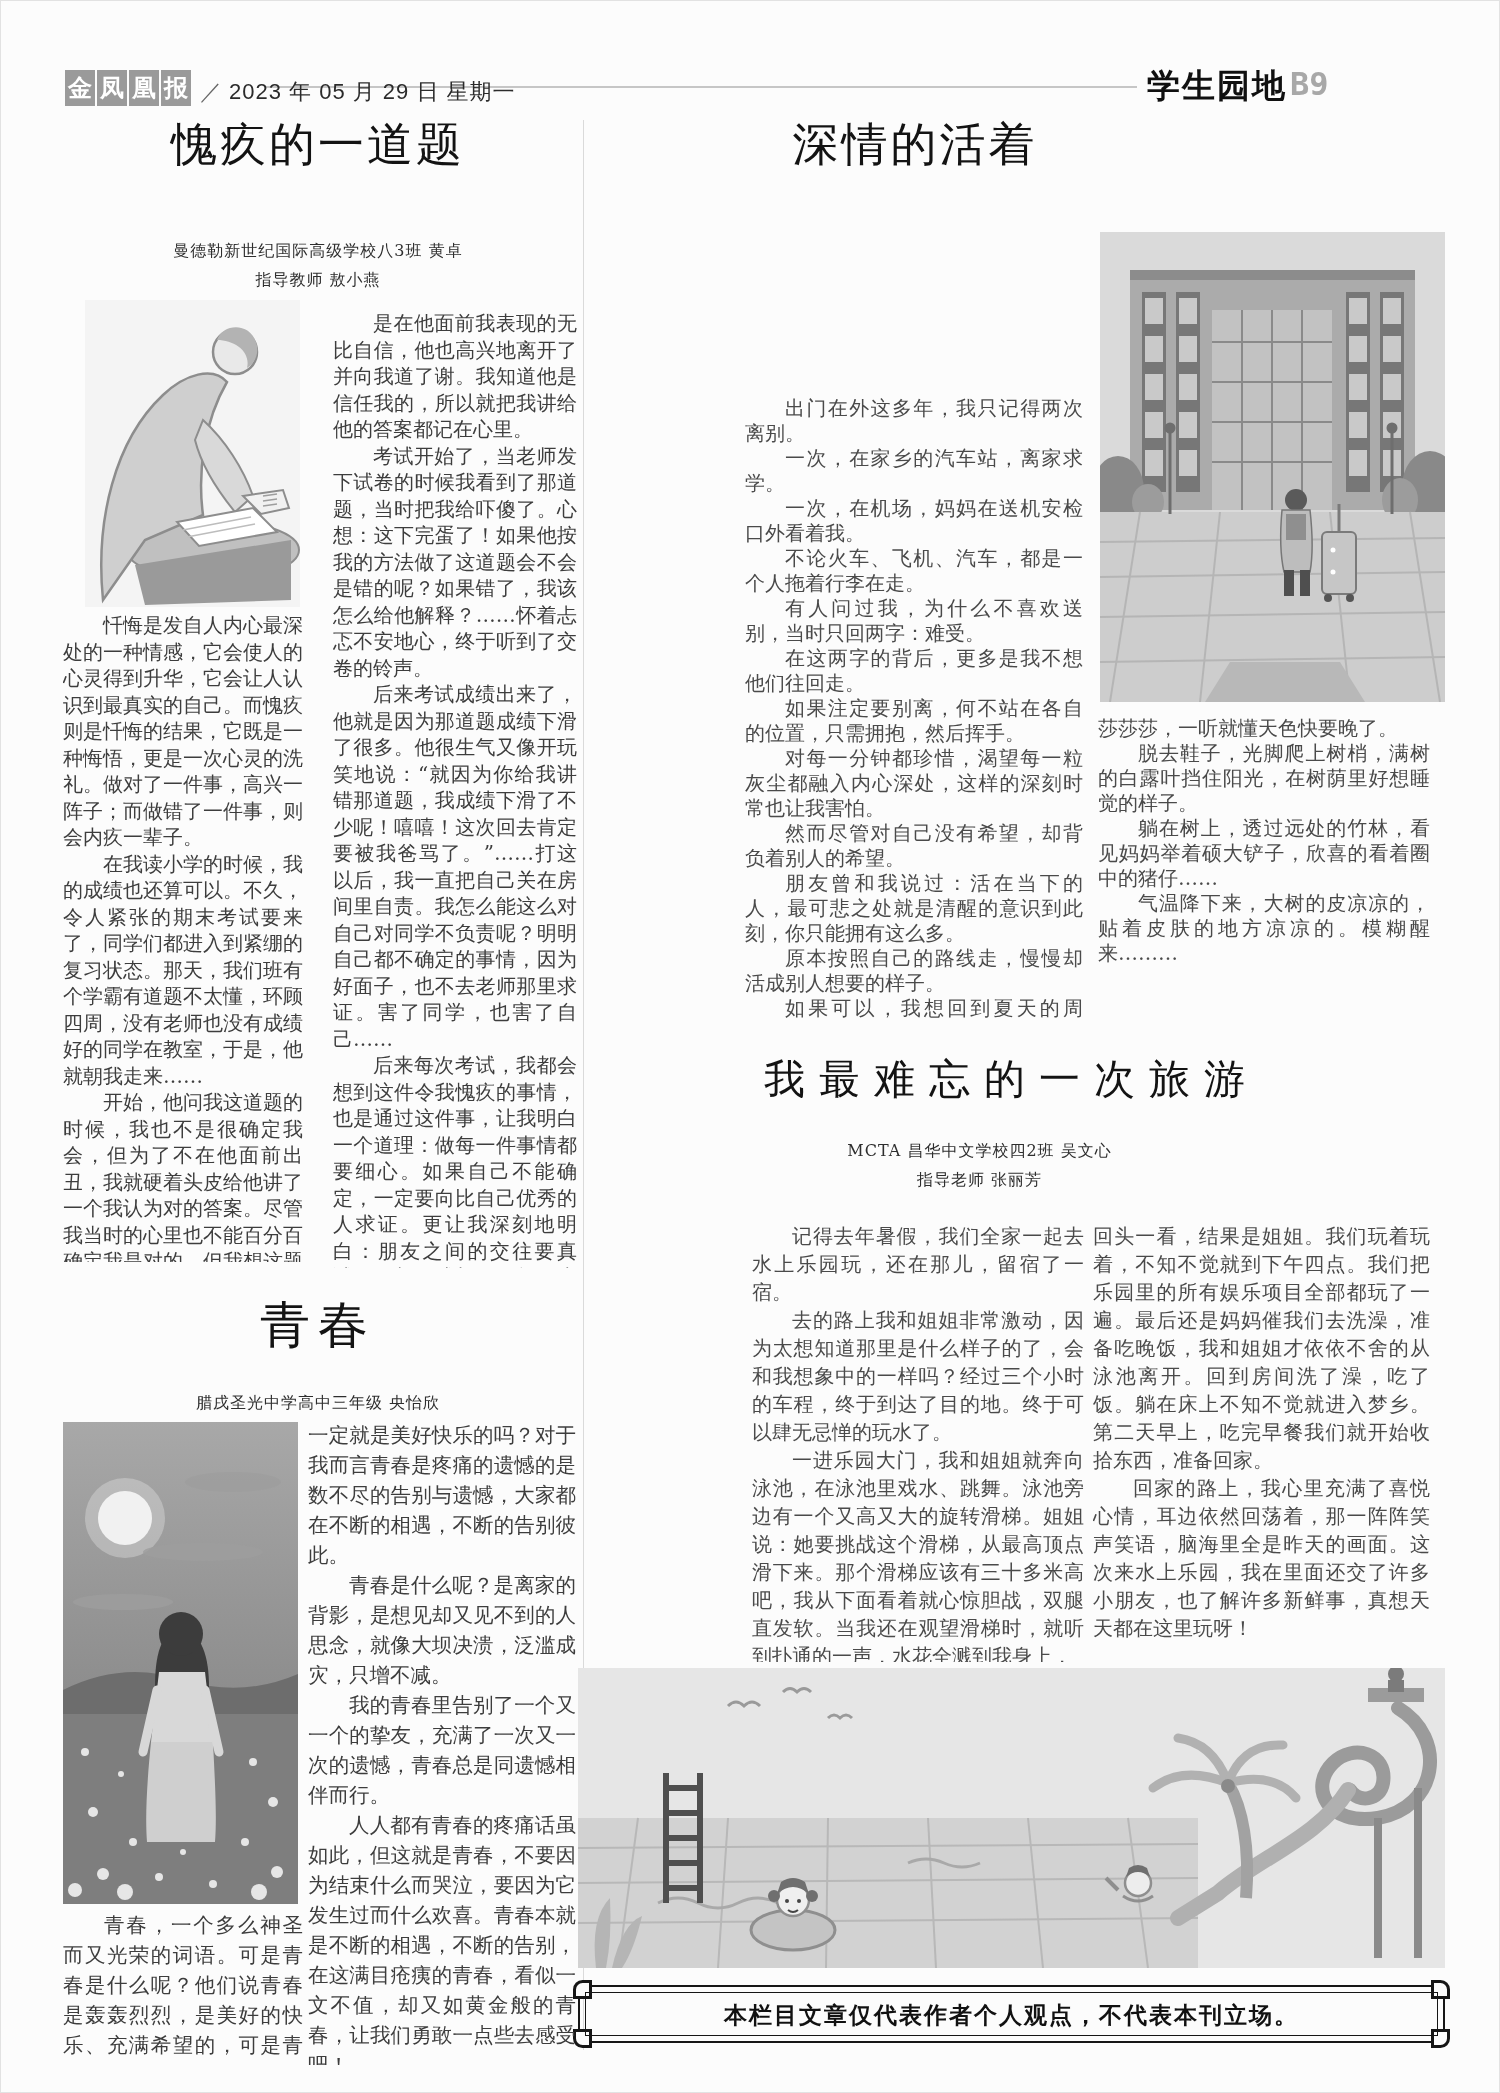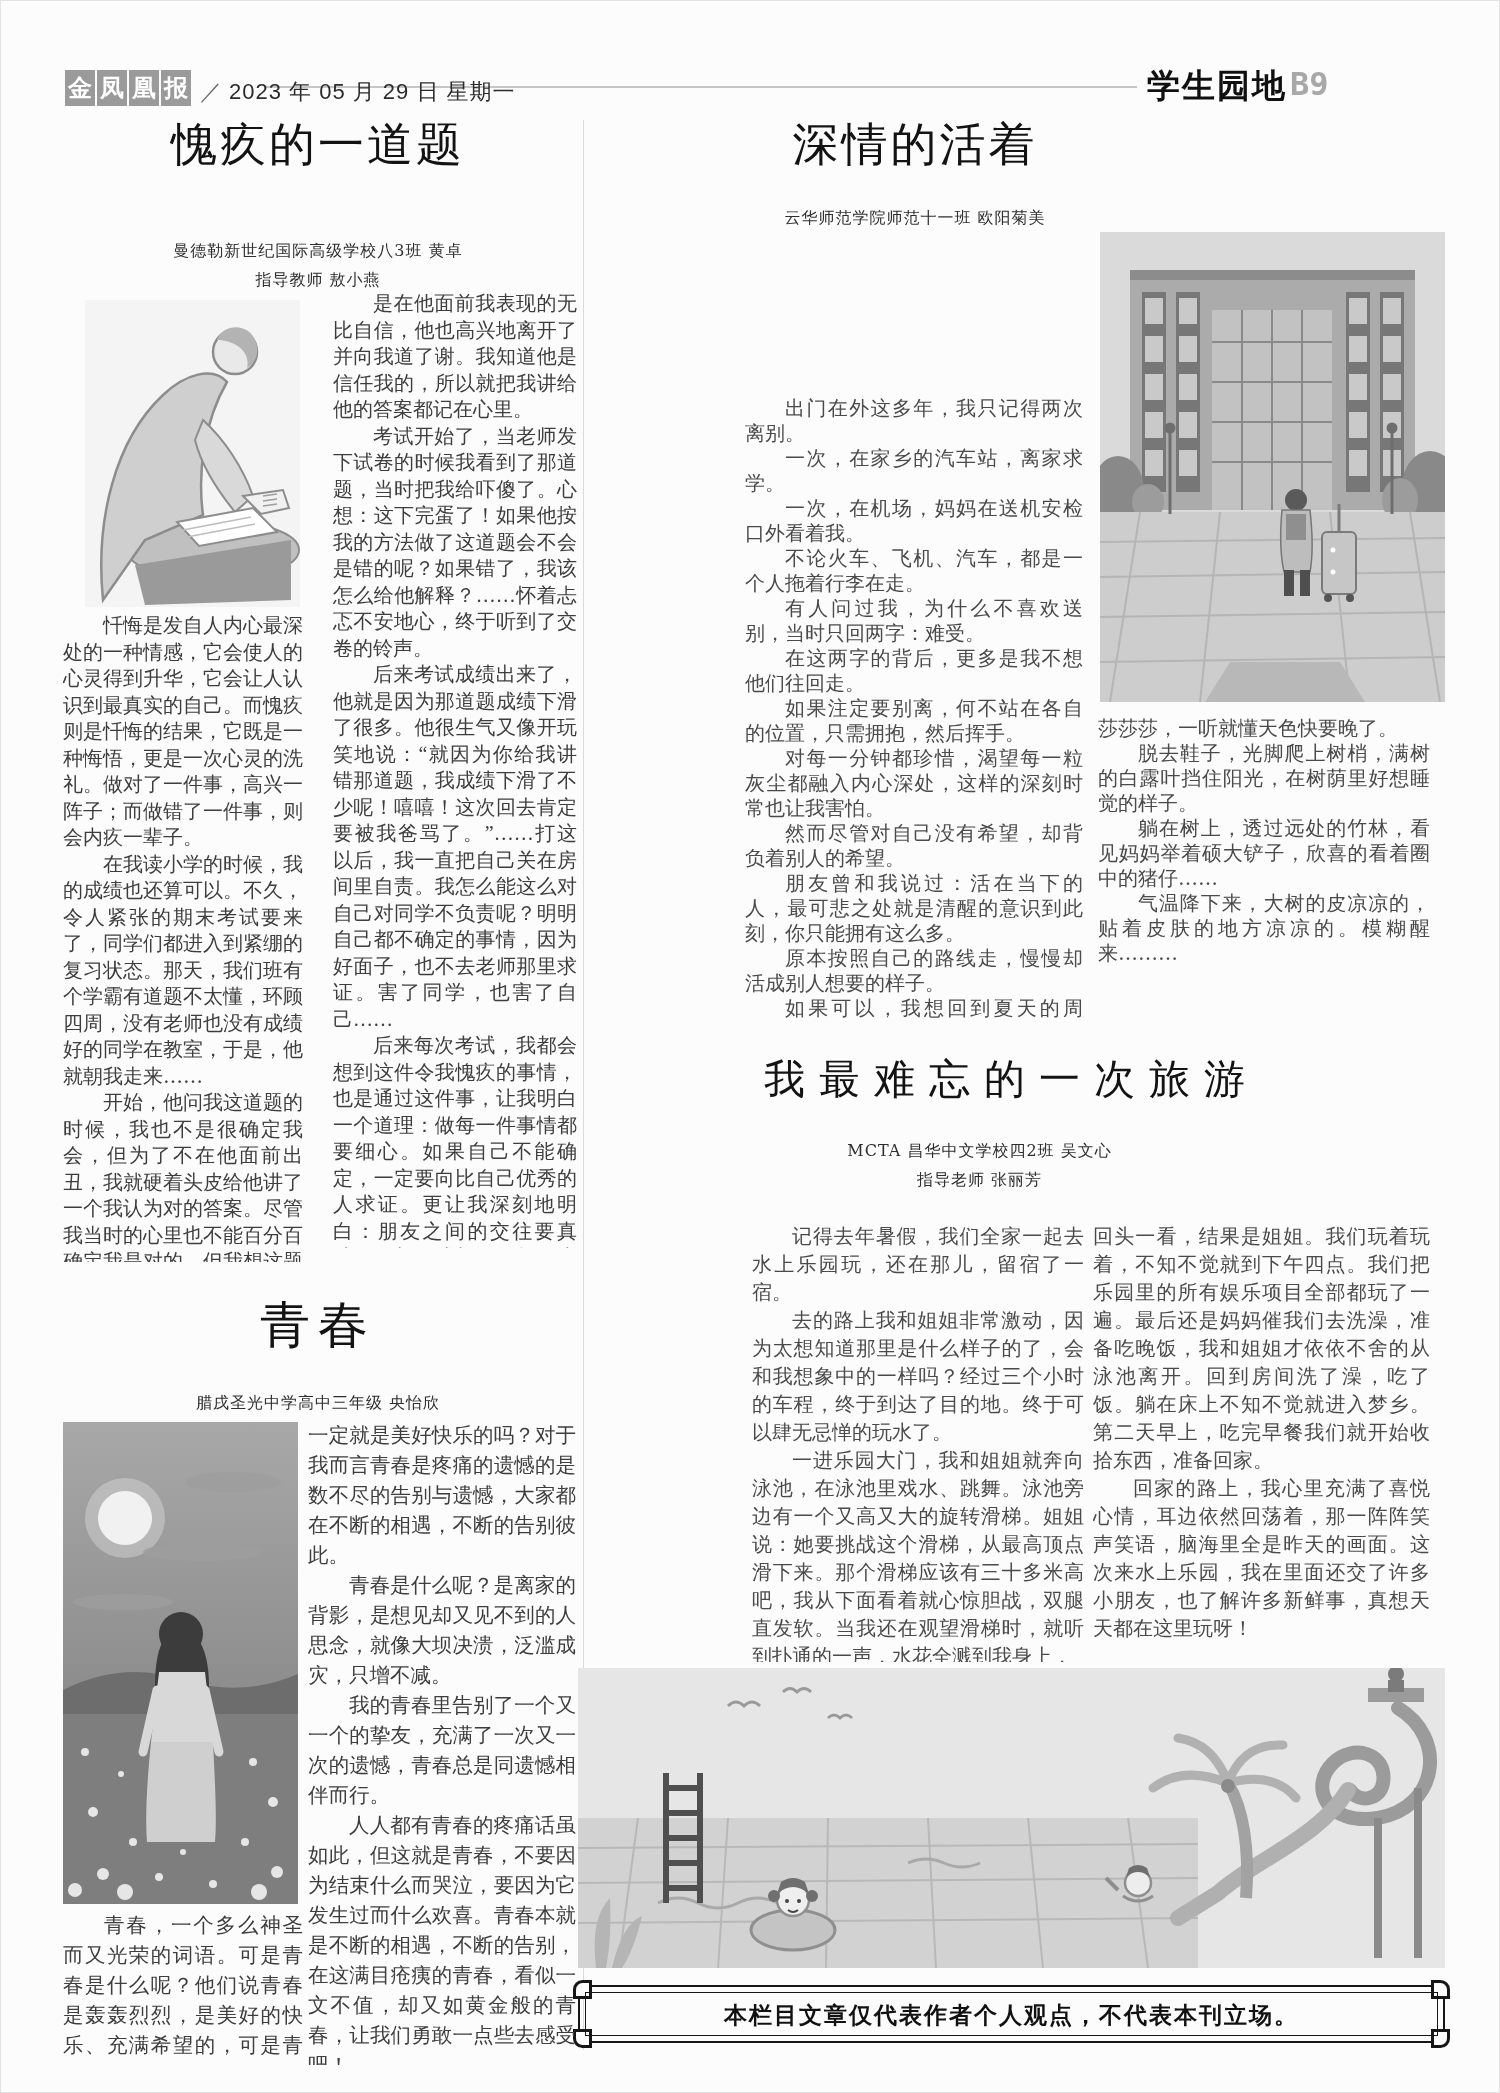--- a/index.html
+++ b/index.html
@@ -86,31 +86,28 @@
         <path d="M178 196 l14 -2 M178 201 l14 -2 M178 206 l14 -2" stroke="#9e9e9e" stroke-width="1.5"></path>
       </g>
     </svg>
   </figure>
 
   <div class="abs col kai" style="left:63px;top:612px;width:240px;height:650px;">
     <p class="para">忏悔是发自人内心最深处的一种情感，它会使人的心灵得到升华，它会让人认识到最真实的自己。而愧疚则是忏悔的结果，它既是一种悔悟，更是一次心灵的洗礼。做对了一件事，高兴一阵子；而做错了一件事，则会内疚一辈子。</p>
     <p class="para">在我读小学的时候，我的成绩也还算可以。不久，令人紧张的期末考试要来了，同学们都进入到紧绷的复习状态。那天，我们班有个学霸有道题不太懂，环顾四周，没有老师也没有成绩好的同学在教室，于是，他就朝我走来……</p>
     <p class="para">开始，他问我这道题的时候，我也不是很确定我会，但为了不在他面前出丑，我就硬着头皮给他讲了一个我认为对的答案。尽管我当时的心里也不能百分百确定我是对的，但我想这题应该是不会在考试中出现的，于</p>
   </div>
-  <div class="abs col kai" style="left:333px;top:290px;width:244px;height:958px;font-family:Liberation Serif, serif;">
+  <div class="abs col kai" style="left:333px;top:310px;width:244px;height:958px;">
     <p class="para">是在他面前我表现的无比自信，他也高兴地离开了并向我道了谢。我知道他是信任我的，所以就把我讲给他的答案都记在心里。</p>
     <p class="para">考试开始了，当老师发下试卷的时候我看到了那道题，当时把我给吓傻了。心想：这下完蛋了！如果他按我的方法做了这道题会不会是错的呢？如果错了，我该怎么给他解释？……怀着忐忑不安地心，终于听到了交卷的铃声。</p>
     <p class="para">后来考试成绩出来了，他就是因为那道题成绩下滑了很多。他很生气又像开玩笑地说：“就因为你给我讲错那道题，我成绩下滑了不少呢！嘻嘻！这次回去肯定要被我爸骂了。”……打这以后，我一直把自己关在房间里自责。我怎么能这么对自己对同学不负责呢？明明自己都不确定的事情，因为好面子，也不去老师那里求证。害了同学，也害了自己……</p>
     <p class="para">后来每次考试，我都会想到这件令我愧疚的事情，也是通过这件事，让我明白一个道理：做每一件事情都要细心。如果自己不能确定，一定要向比自己优秀的人求证。更让我深刻地明白：朋友之间的交往要真诚，要相互成长，不能因为好面子，而打肿脸充胖子！</p>
   </div>
 
   <div class="abs title t46" style="left:680px;top:114px;width:470px;">深情的活着</div>
-  <div class="abs byline" style="left:620px;top:203px;width:590px;">
-    <div>云华师范学院师范十一班  欧阳菊美</div>
-  </div>
 
   <figure class="abs" style="left:1100px;top:232px;">
     <svg width="345" height="470" viewBox="0 0 345 470">
       <rect width="345" height="470" fill="#dadada"></rect>
       <g>
         <rect x="30" y="38" width="285" height="240" fill="#ababab"></rect>
         <rect x="30" y="38" width="285" height="10" fill="#8c8c8c"></rect>
         <g fill="#777777">
           <rect x="42" y="60" width="24" height="200"></rect>
             <rect x="76" y="60" width="24" height="200"></rect>

